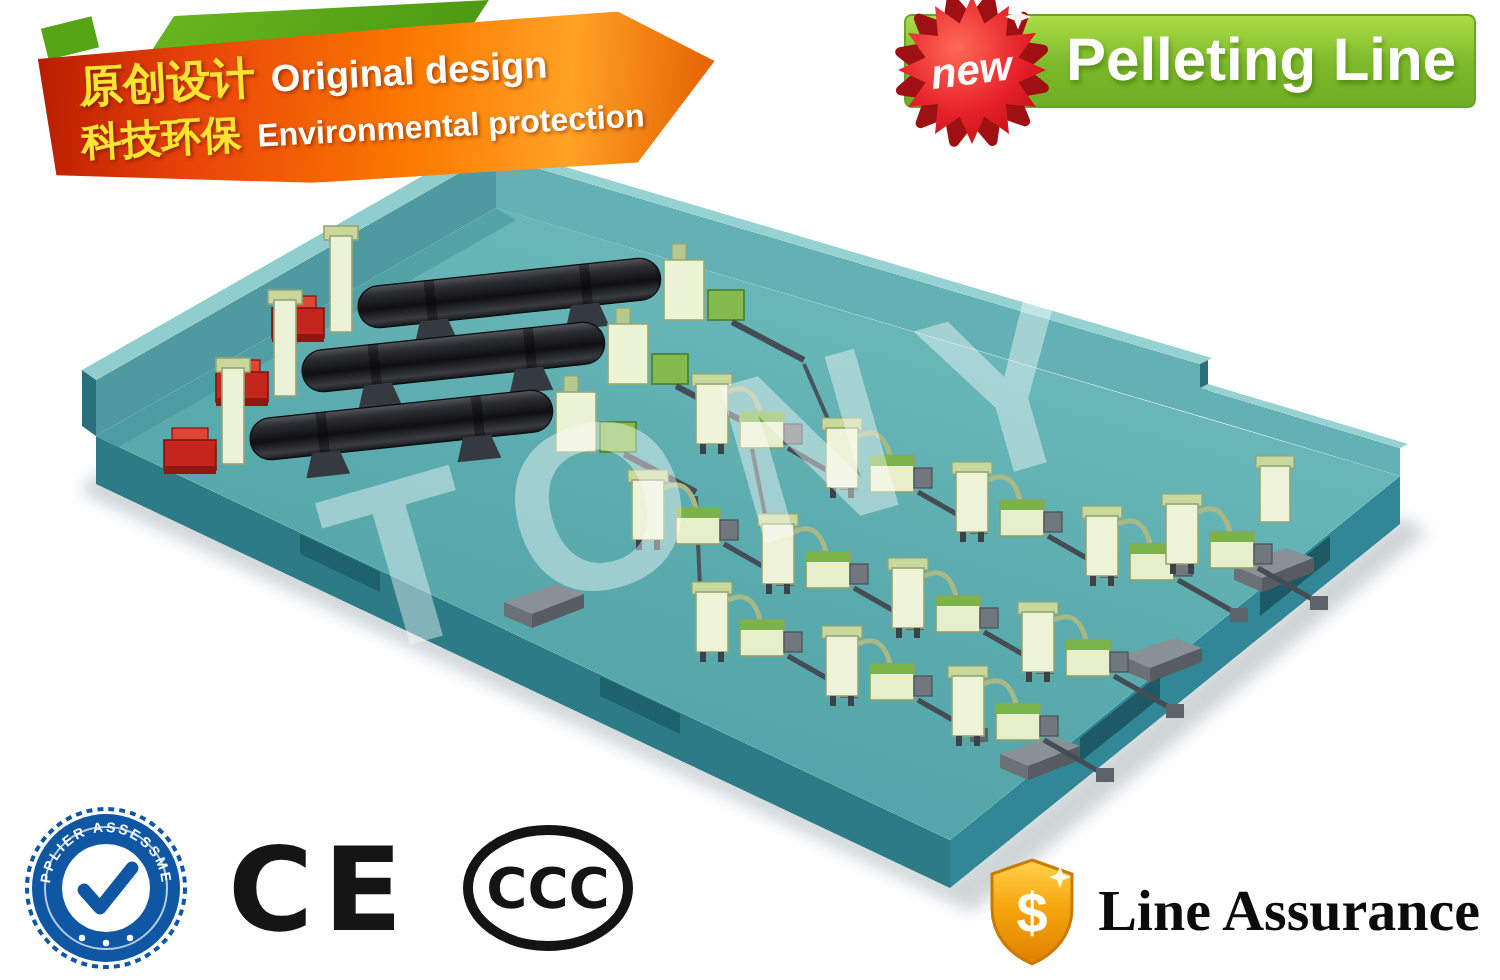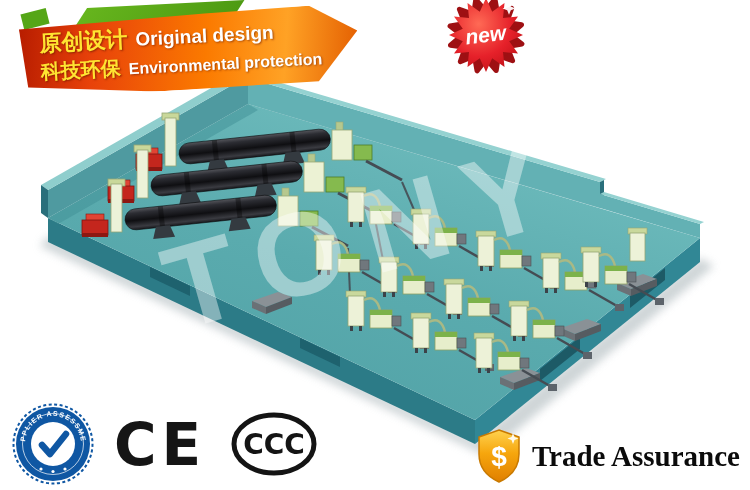--- a/index.html
+++ b/index.html
@@ -188,20 +188,23 @@
     <div class="orange-panel">
       <div class="promo-line l1">
         <span class="cn">原创设计</span><span class="en">Original design</span>
       </div>
       <div class="promo-line l2">
         <span class="cn">科技环保</span><span class="en">Environmental protection</span>
       </div>
     </div>
   </div>
 
+  <div class="header-bar">
+    <span class="title">Pelleting Line</span>
+  </div>
   <svg class="new-badge" width="82" height="78" viewBox="0 0 82 78">
     <defs>
       <radialGradient id="nbGrad" cx="0.4" cy="0.35" r="0.8">
         <stop offset="0" stop-color="#ff6a55"></stop>
           <stop offset="0.55" stop-color="#e6212a"></stop>
           <stop offset="1" stop-color="#b80d12"></stop>
       </radialGradient>
     </defs>
     <path d="M40,0 L46.2,13.8 L58.5,5 L57,20 L72,18.5 L63.2,30.8 L77,37 L63.2,43.2 L72,55.5 L57,54 L58.5,69 L46.2,60.2 L40,74 L33.8,60.2 L21.5,69 L23,54 L8,55.5 L16.8,43.2 L3,37 L16.8,30.8 L8,18.5 L23,20 L21.5,5 L33.8,13.8 Z" transform="rotate(14 40 37)" fill="#9e1013" stroke="#9e1013" stroke-width="5" stroke-linejoin="round"></path>
     <path d="M40,0 L46.2,13.8 L58.5,5 L57,20 L72,18.5 L63.2,30.8 L77,37 L63.2,43.2 L72,55.5 L57,54 L58.5,69 L46.2,60.2 L40,74 L33.8,60.2 L21.5,69 L23,54 L8,55.5 L16.8,43.2 L3,37 L16.8,30.8 L8,18.5 L23,20 L21.5,5 L33.8,13.8 Z" fill="url(#nbGrad)"></path>
@@ -243,16 +246,16 @@
         <linearGradient id="shGrad" x1="0" y1="0" x2="0" y2="1">
           <stop offset="0" stop-color="#ffd24f"></stop>
             <stop offset="0.45" stop-color="#f6a60d"></stop>
             <stop offset="1" stop-color="#e07f00"></stop>
         </linearGradient>
       </defs>
       <path d="M24,2 L44,9 L44,26 C44,40 35,49 24,54 C13,49 4,40 4,26 L4,9 Z" fill="url(#shGrad)" stroke="#c97a00" stroke-width="1.5"></path>
       <text x="24" y="38" text-anchor="middle" font-size="28" font-weight="bold" fill="#ffffff">$</text>
       <path d="M38,5 l1.5,4 4,1.5 -4,1.5 -1.5,4 -1.5,-4 -4,-1.5 4,-1.5 Z" fill="#ffffff" opacity="0.9"></path>
     </svg>
-    <span class="label">Trade Assurance</span>
+    <span class="label">Line Assurance</span>
   </div>
 
 </div>
 
 </body></html>

